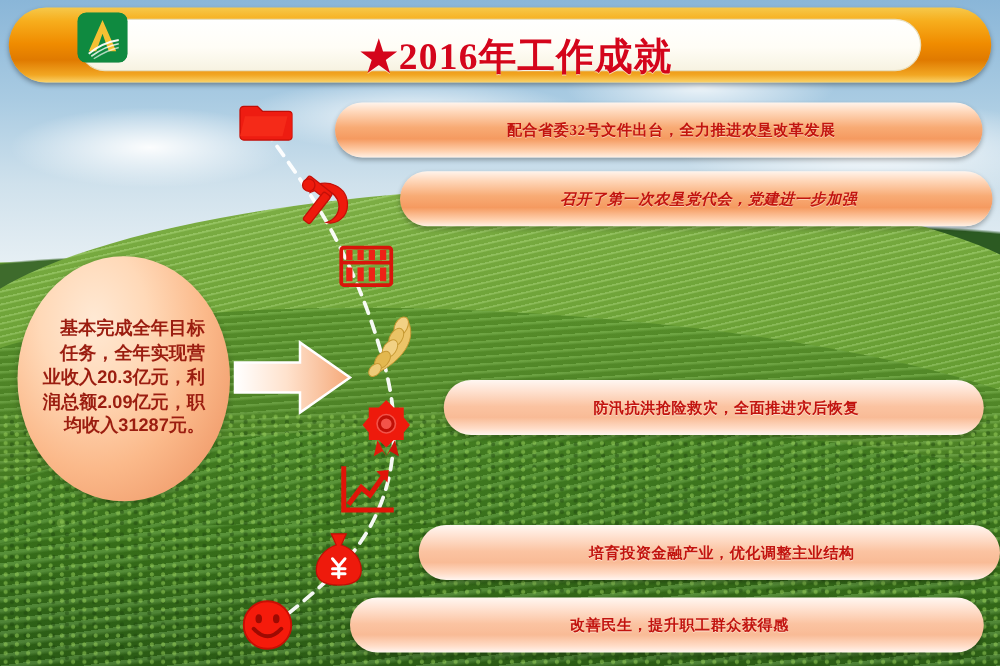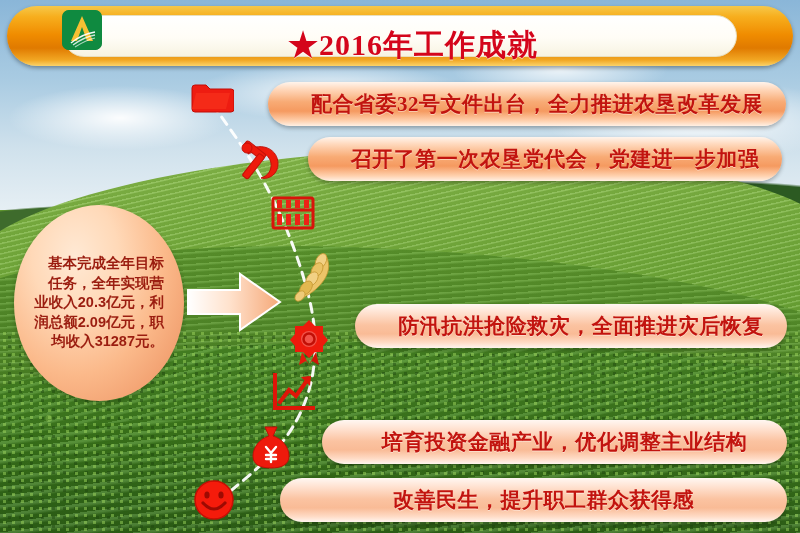--- a/index.html
+++ b/index.html
@@ -184,21 +184,21 @@
   .pill-a {
     background: linear-gradient(to bottom,
       #fff4ec 0%, #ffd9bd 16%, #f8ab75 45%, #f59a60 66%, #ffd0ad 88%, #fff0e4 100%);
   }
   .pill-b {
     background: linear-gradient(to bottom,
       #fff7f2 0%, #ffe4d4 18%, #fbc3a1 48%, #f9bb96 68%, #ffdcc7 88%, #fff5ef 100%);
   }
   .pill-text {
     color: #c2140f;
-    font-size: 21px;
+    font-size: 12px;
     font-weight: bold;
     white-space: nowrap;
     letter-spacing: .5px;
     font-family: "Liberation Serif", "DejaVu Serif", serif;
     text-shadow: 0 1px 0 rgba(255,255,255,.45);
     margin-left: 20px;
   }
 </style>
 </head>
 <body>
@@ -345,32 +345,32 @@
       <ellipse cx="15" cy="17" rx="2.6" ry="3.6" fill="#9d0a02"></ellipse>
       <ellipse cx="29" cy="17" rx="2.6" ry="3.6" fill="#9d0a02"></ellipse>
       <path d="M11 25 Q22 37 33 25" stroke="#9d0a02" stroke-width="3.2" fill="none" stroke-linecap="round"></path>
     </svg>
   </div>
 
   <div class="pill pill-a" style="left:268px; top:82px;  width:518px;">
     <span class="pill-text">配合省委32号文件出台，全力推进农垦改革发展</span>
   </div>
 
-  <div class="pill pill-a" style="left:308px; top:137px; width:474px;">
+  <div class="pill pill-a" style="left:320px; top:137px; width:474px;font-style:italic;">
     <span class="pill-text">召开了第一次农垦党代会，党建进一步加强</span>
   </div>
 
 
 
   <div class="pill pill-b" style="left:355px; top:304px; width:432px;align-items:center;">
     <span class="pill-text">防汛抗洪抢险救灾，全面推进灾后恢复</span>
   </div>
 
 
-  <div class="pill pill-b" style="left:322px; top:420px; width:465px;">
+  <div class="pill pill-b" style="left:335px; top:420px; width:465px;">
     <span class="pill-text">培育投资金融产业，优化调整主业结构</span>
   </div>
 
   <div class="pill pill-b" style="left:280px; top:478px; width:507px;">
     <span class="pill-text">改善民生，提升职工群众获得感</span>
   </div>
 
 </div>
 
 </body></html>

